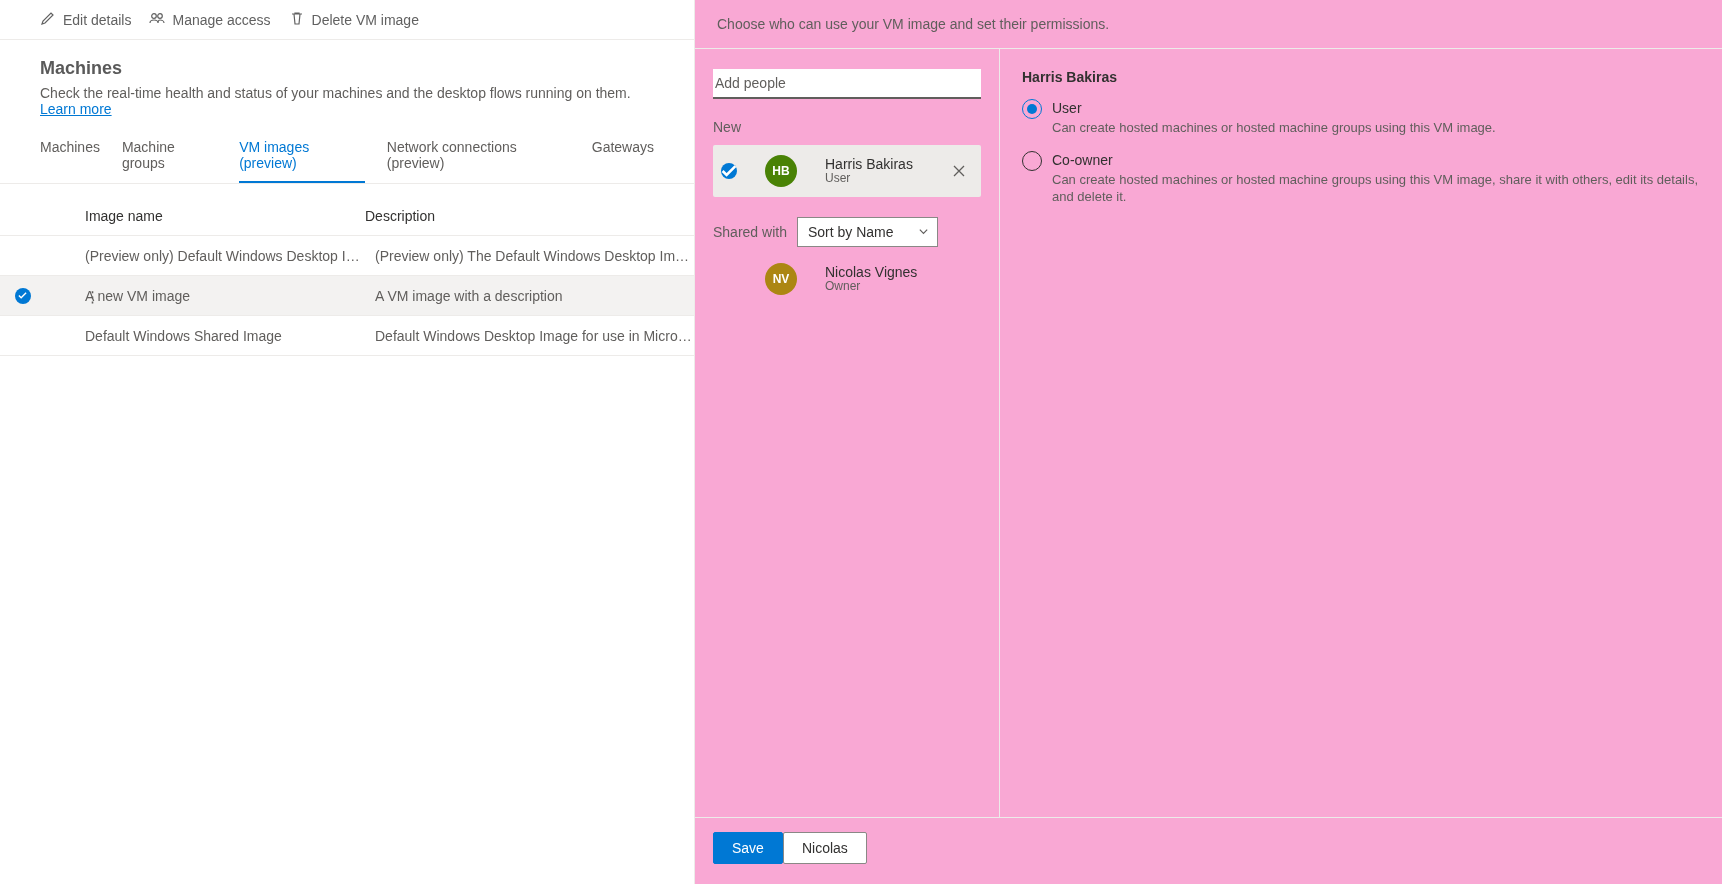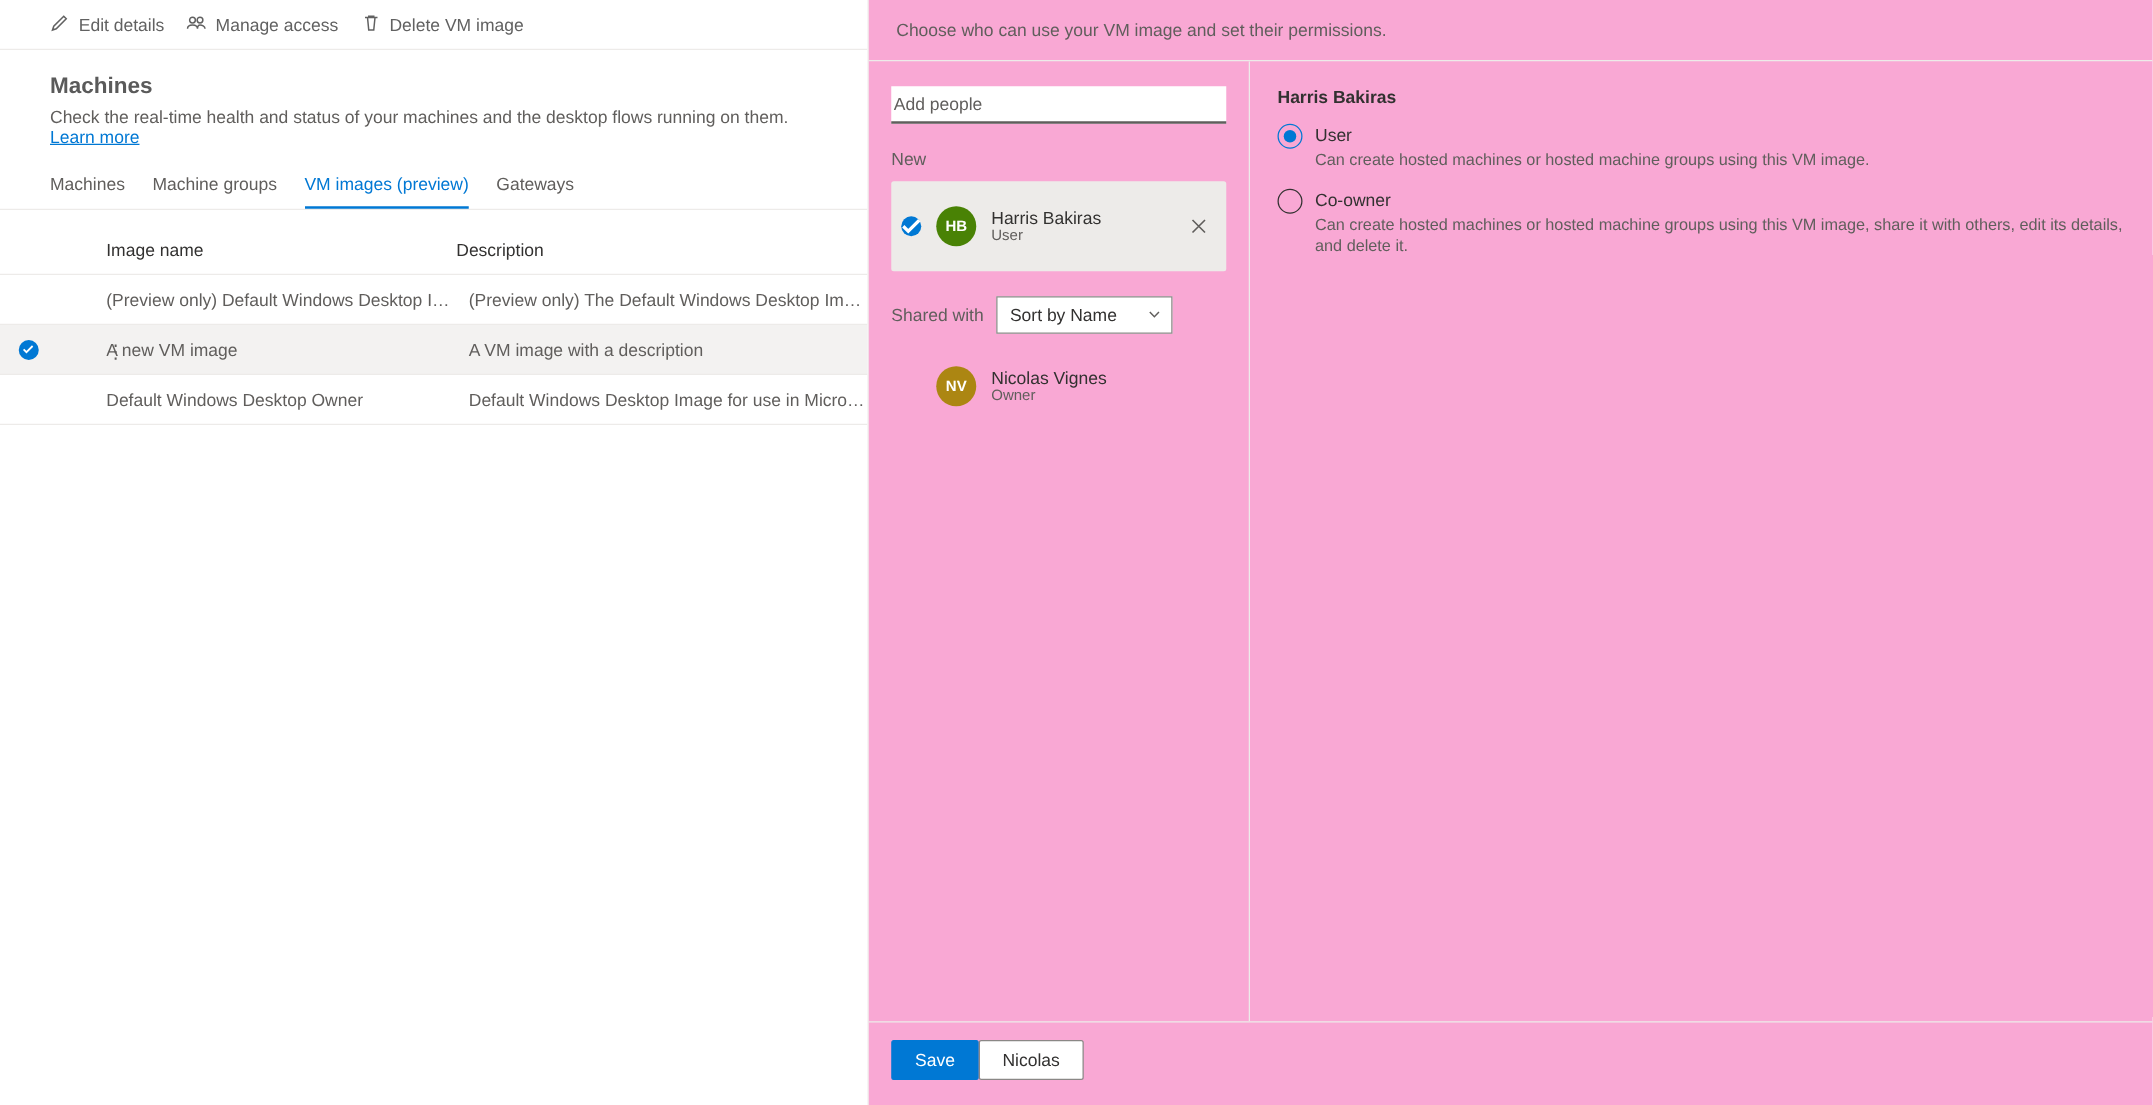--- a/index.html
+++ b/index.html
@@ -108,22 +108,22 @@
       padding: 6px 2px 6px 2px;
       font-size: 14px;
       outline: none;
       color: #323130;
     }
     .add-people-input::placeholder { color: #605e5c; }
     .section-label { color: #605e5c; font-size: 14px; margin: 20px 0 10px 0; }
     .person-row {
       display: flex;
       align-items: center;
-      gap: 12px;
-      padding: 20px 8px;
+      gap: 28px;
+      padding: 10px 8px;
       border-radius: 2px;
       position:relative;
     }
     .person-row.selected { background: #edebe9; }
     .person-row .small-check {
       width:16px; height:16px; border-radius:50%; background:#0078d4;
       display:flex; align-items:center; justify-content:center;
     }
     .person-row.plain .small-check { visibility:hidden; }
     .avatar {
@@ -207,20 +207,21 @@
     <div class="page-title">Machines</div>
     <div class="page-subtitle">
       <span>Check the real-time health and status of your machines and the desktop flows running on them. </span><a href="#">Learn more</a>
     </div>
   </div>
 
   <div class="tabs">
     <div class="tab">Machines</div>
     <div class="tab">Machine groups</div>
     <div class="tab active">VM images (preview)</div>
+    <div class="tab">Network connections (preview)</div>
     <div class="tab">Gateways</div>
   </div>
 
   <div class="table-wrap">
     <div class="table-header">
       <div></div>
         <div></div>
       <div class="col col-name">Image name</div>
       <div class="col col-desc">Description</div>
     </div>
@@ -244,21 +245,21 @@
       <div class="row-name" style="position:relative;">
         <span>A new VM image</span>
         <span class="row-more" style="position:absolute; right:18px; top:0;">⋮</span>
       </div>
       <div class="row-desc">A VM image with a description</div>
     </div>
 
     <div class="table-row">
       <div class="check-col"></div>
         <div></div>
-      <div class="row-name">Default Windows Desktop Owner</div>
+      <div class="row-name">Default Windows Shared Image</div>
       <div class="row-desc">Default Windows Desktop Image for use in Microsoft Deskto…</div>
     </div>
   </div>
 </div>
 
 <div class="panel">
   <div class="panel-header">Choose who can use your VM image and set their permissions.</div>
   <div class="panel-body">
     <div class="panel-left">
       <input class="add-people-input" type="text" placeholder="Add people" style="">

